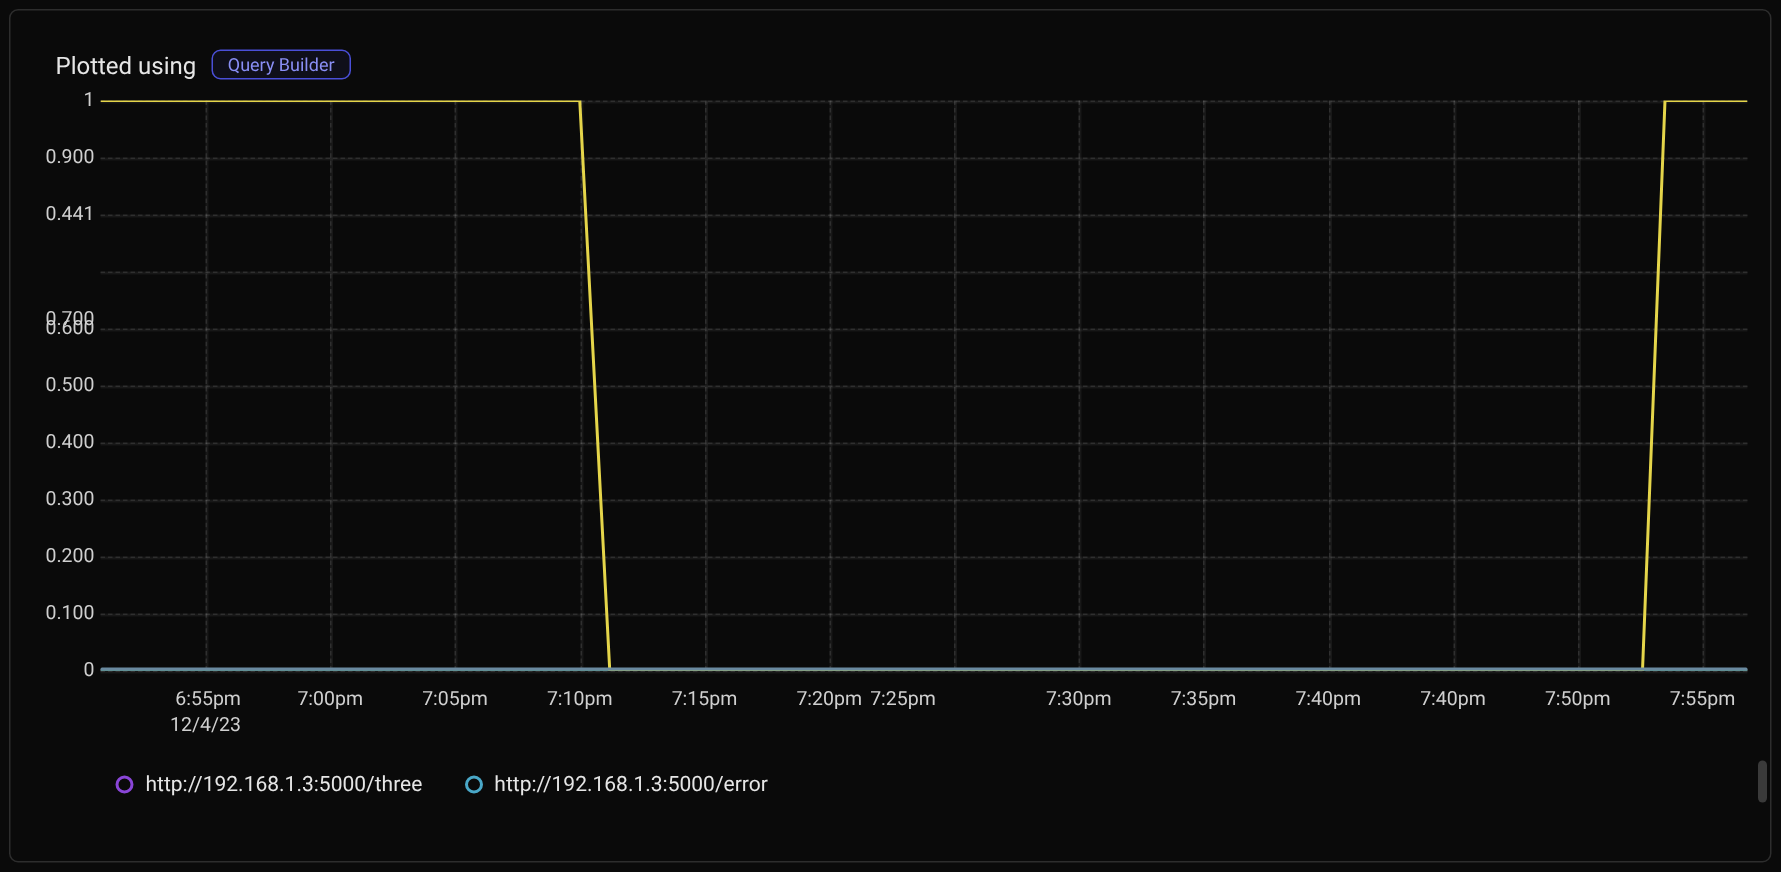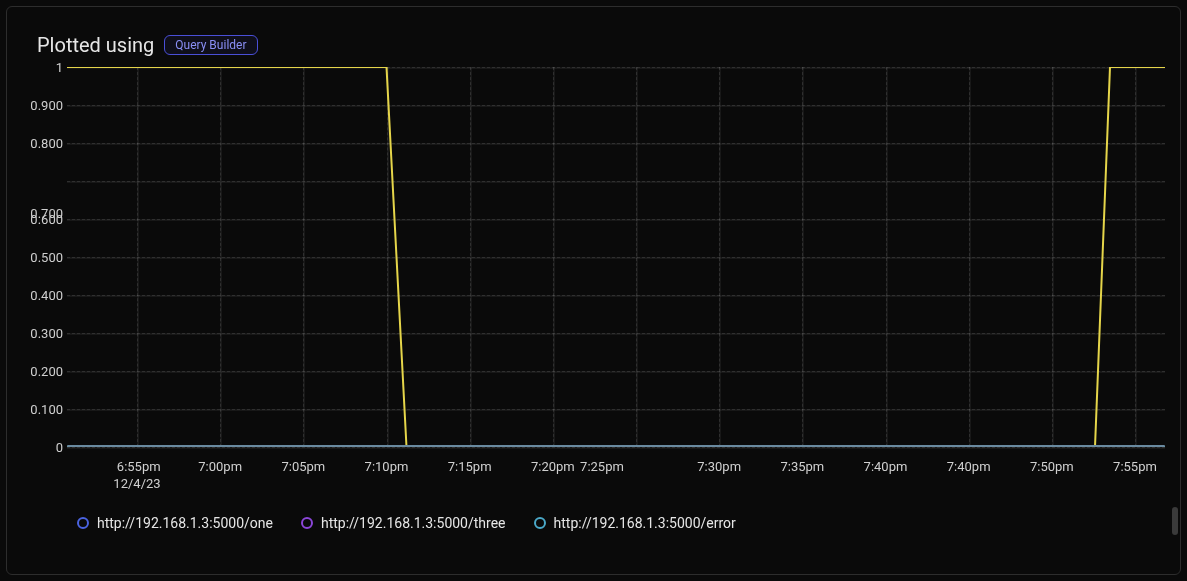--- a/index.html
+++ b/index.html
@@ -23,21 +23,21 @@
   }
   .header {
     position: absolute;
     left: 30px;
     top: 26px;
     display: flex;
     align-items: center;
     gap: 10px;
   }
   .header-label {
-    font-size: 20px;
+    font-size: 16px;
     color: #e6e6e6;
   }
   .badge {
     border: 1px solid #4a4fd8;
     color: #8a8ff5;
     padding: 2px 10px;
     border-radius: 6px;
     font-size: 12px;
     cursor: pointer;
     background: rgba(74,79,216,0.08);
@@ -154,21 +154,21 @@
 
   <div class="axis-y">
       <div class="y-tick" style="top: 380px;">0</div>
       <div class="y-tick" style="top: 342px;">0.100</div>
       <div class="y-tick" style="top: 304px;">0.200</div>
       <div class="y-tick" style="top: 266px;">0.300</div>
       <div class="y-tick" style="top: 228px;">0.400</div>
       <div class="y-tick" style="top: 190px; margin-left: 12px;">0.500</div>
       <div class="y-tick" style="top: 152px;">0.600</div>
       <div class="y-tick" style="top: 114px; margin-top: 32px;">0.700</div>
-      <div class="y-tick" style="top: 76px;">0.800</div>
+      <div class="y-tick" style="top: 76px;">0.441</div>
       <div class="y-tick" style="top: 38px;">0.900</div>
       <div class="y-tick" style="top: 0px;">1</div>
     </div>
 
   <div class="plot">
     <div class="plot-inner">
         <div class="grid-h" style="top: 380px;"></div>
         <div class="grid-h" style="top: 342px;"></div>
         <div class="grid-h" style="top: 304px;"></div>
         <div class="grid-h" style="top: 266px;"></div>
@@ -215,24 +215,20 @@
       <div class="x-tick" style="left: 652.167px;"><span>7:30pm</span></div>
       <div class="x-tick" style="left: 735.333px;"><span>7:35pm</span></div>
       <div class="x-tick" style="left: 818.5px;"><span>7:40pm</span></div>
       <div class="x-tick" style="left: 901.667px;"><span>7:40pm</span></div>
       <div class="x-tick" style="left: 984.833px;"><span>7:50pm</span></div>
       <div class="x-tick" style="left: 1068px;"><span>7:55pm</span></div>
     </div>
 
   <div class="legend">
       <div class="legend-item">
-        <span class="swatch" style="border-color: rgb(74, 99, 224);"></span>
-        <span class="legend-label">http://192.168.1.3:5000/one</span>
-      </div>
-      <div class="legend-item">
         <span class="swatch" style="border-color: rgb(138, 70, 216);"></span>
         <span class="legend-label">http://192.168.1.3:5000/three</span>
       </div>
       <div class="legend-item">
         <span class="swatch" style="border-color: rgb(74, 168, 200);"></span>
         <span class="legend-label">http://192.168.1.3:5000/error</span>
       </div>
     </div>
 
   <div class="scroll-thumb"></div>

